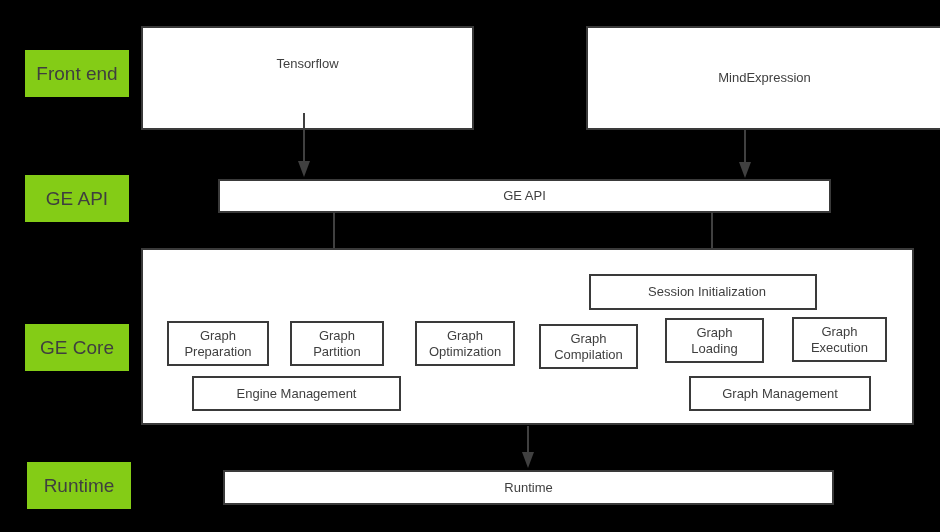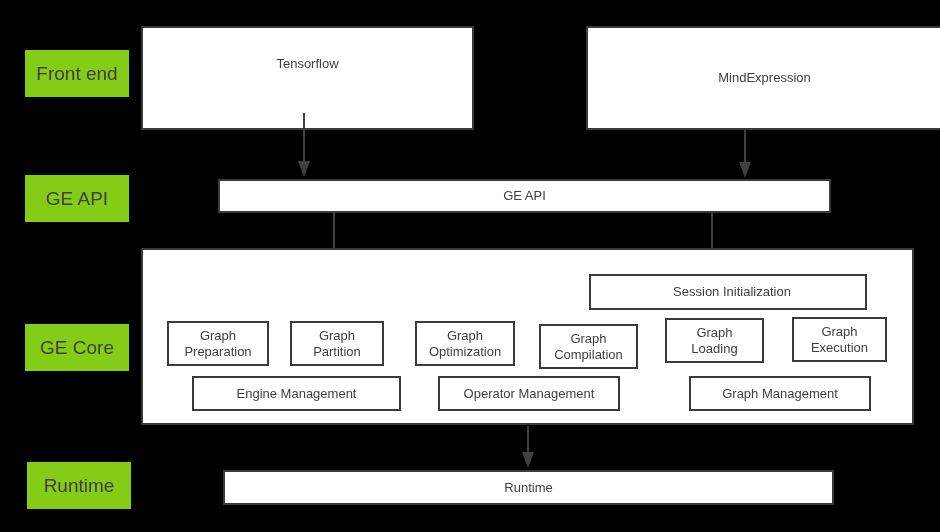--- a/index.html
+++ b/index.html
@@ -99,21 +99,21 @@
   <div class="arrow" style="left:704px; top:212px;">
     <svg width="16" height="66" viewBox="0 0 16 66">
       <line x1="8" y1="0" x2="8" y2="52" stroke="#404040" stroke-width="2"></line>
       <polygon points="8,64 2,48 14,48" fill="#404040"></polygon>
     </svg>
   </div>
 
   <div class="box container-box" style="left:141px; top:248px; width:773px; height:177px; background:#ffffff;"></div>
 
 
-  <div class="box" style="left:589px; top:274px; width:278px; height:36px; font-size:13px;padding-left:8px;">Session Initialization</div>
+  <div class="box" style="left:589px; top:274px; width:228px; height:36px; font-size:13px;padding-left:8px;">Session Initialization</div>
 
   <div class="box" style="left:167px; top:321px; width:102px; height:45px; font-size:13px;">Graph
 Preparation</div>
 
   <div class="box" style="left:290px; top:321px; width:94px; height:45px; font-size:13px;">Graph
 Partition</div>
 
   <div class="box" style="left:415px; top:321px; width:100px; height:45px; font-size:13px;">Graph
 Optimization</div>
 
@@ -121,21 +121,20 @@
 Compilation</div>
 
   <div class="box" style="left:665px; top:318px; width:99px; height:45px; font-size:13px;">Graph
 Loading</div>
 
   <div class="box" style="left:792px; top:317px; width:95px; height:45px; font-size:13px;">Graph
 Execution</div>
 
   <div class="box" style="left:192px; top:376px; width:209px; height:35px; font-size:13px;">Engine Management</div>
 
-  <div class="box" style="left:438px; top:376px; width:182px; height:35px; font-size:13px;">Operator Management</div>
 
   <div class="box" style="left:689px; top:376px; width:182px; height:35px; font-size:13px;">Graph Management</div>
 
   <div class="arrow" style="left:520px; top:426px;">
     <svg width="16" height="44" viewBox="0 0 16 44">
       <line x1="8" y1="0" x2="8" y2="30" stroke="#404040" stroke-width="2"></line>
       <polygon points="8,42 2,26 14,26" fill="#404040"></polygon>
     </svg>
   </div>
 

